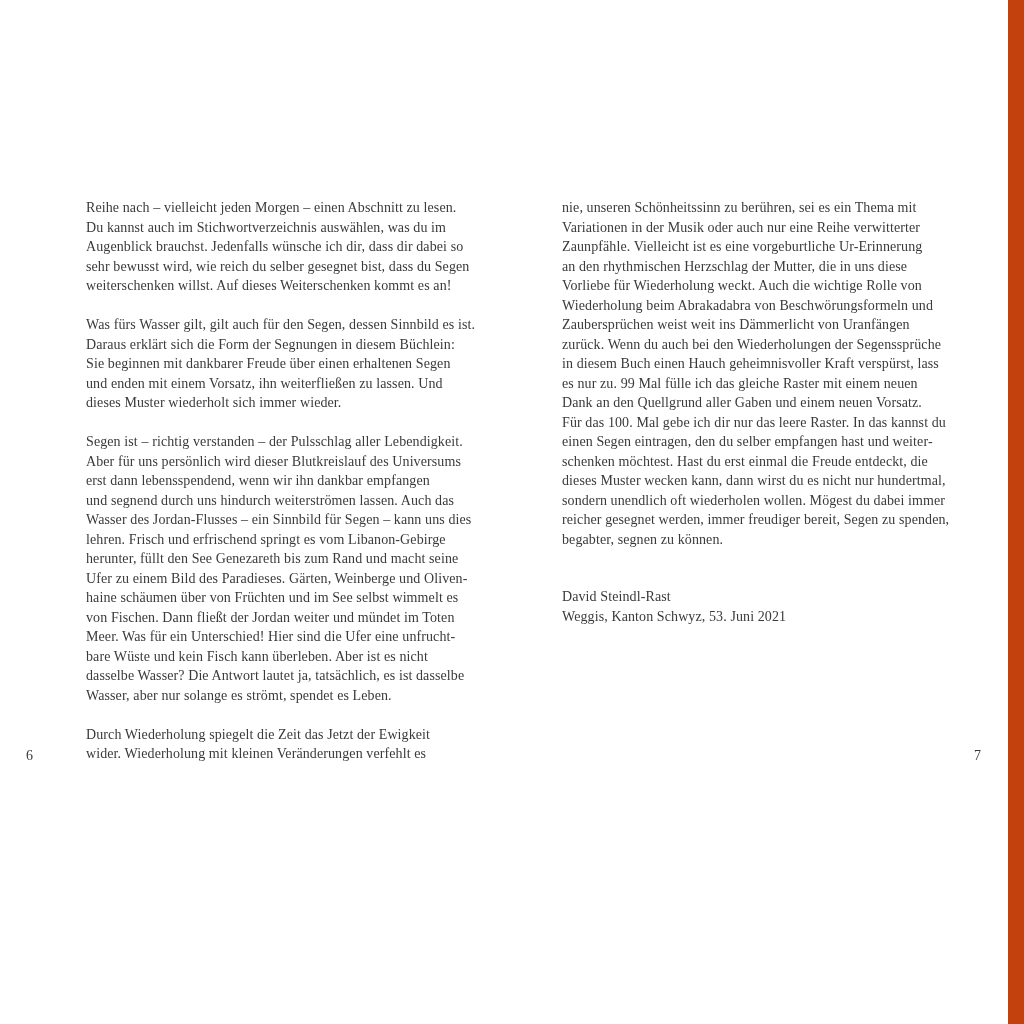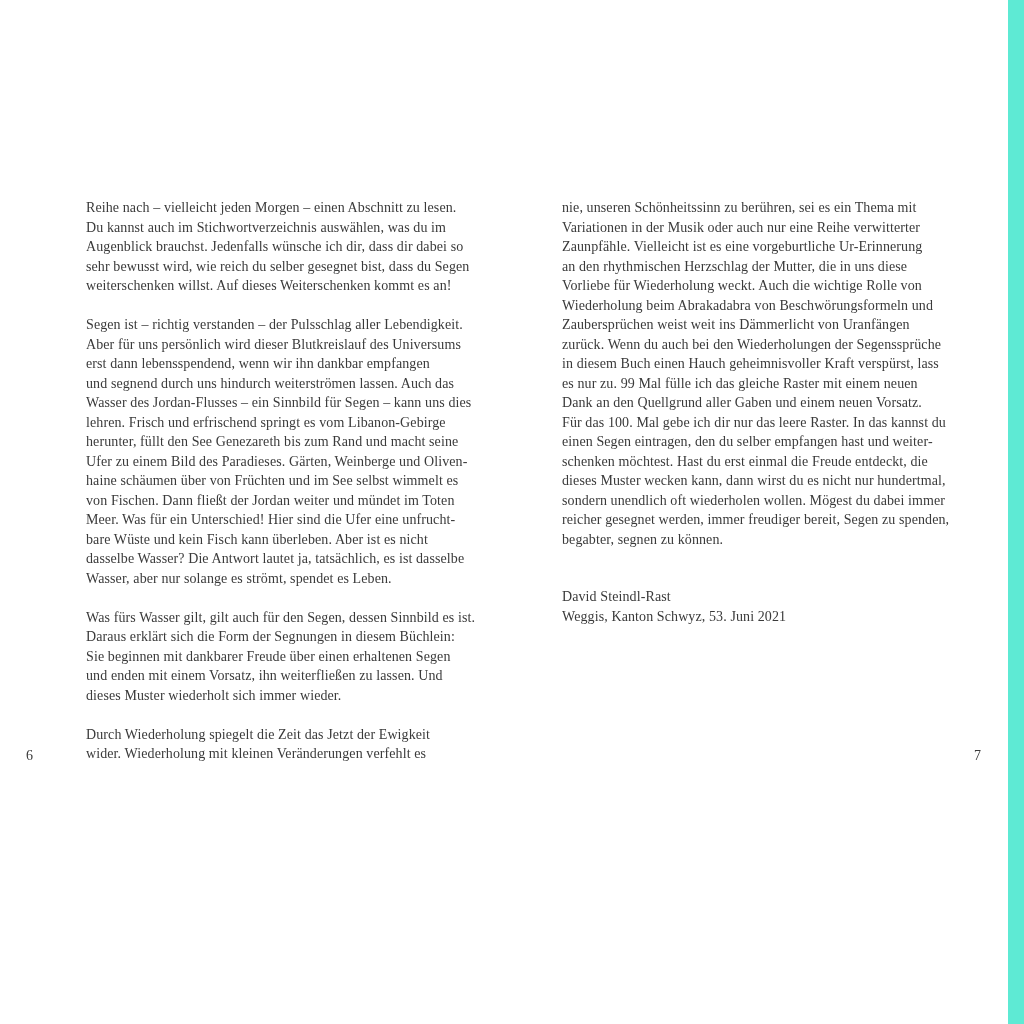--- a/index.html
+++ b/index.html
@@ -12,21 +12,21 @@
     width: 1024px;
     height: 1024px;
     position: relative;
     font-family: "Liberation Serif", "DejaVu Serif", serif;
     color: #3a3a3a;
     overflow: hidden;
   }
   .spread {
     position: absolute;
     inset: 0;
-    background: #5eead4;
+    background: #c2410c;
     padding-left: 45px;
   }
   .page {
     position: absolute;
     top: 0;
     width: 512px;
     height: 1024px;
     background: #ffffff;
   }
   .page.left  { left: 0; }
@@ -66,39 +66,39 @@
 
 <div class="spread">
 
   <div class="page left">
     <div class="text-block">
       <p class="para">Reihe nach – vielleicht jeden Morgen – einen Abschnitt zu lesen.
 Du kannst auch im Stichwortverzeichnis auswählen, was du im
 Augenblick brauchst. Jedenfalls wünsche ich dir, dass dir dabei so
 sehr bewusst wird, wie reich du selber gesegnet bist, dass du Segen
 weiterschenken willst. Auf dieses Weiterschenken kommt es an!</p>
+      <p class="para">Was fürs Wasser gilt, gilt auch für den Segen, dessen Sinnbild es ist.
+Daraus erklärt sich die Form der Segnungen in diesem Büchlein:
+Sie beginnen mit dankbarer Freude über einen erhaltenen Segen
+und enden mit einem Vorsatz, ihn weiterfließen zu lassen. Und
+dieses Muster wiederholt sich immer wieder.</p>
       <p class="para">Segen ist – richtig verstanden – der Pulsschlag aller Lebendigkeit.
 Aber für uns persönlich wird dieser Blutkreislauf des Universums
 erst dann lebensspendend, wenn wir ihn dankbar empfangen
 und segnend durch uns hindurch weiterströmen lassen. Auch das
 Wasser des Jordan-Flusses – ein Sinnbild für Segen – kann uns dies
 lehren. Frisch und erfrischend springt es vom Libanon-Gebirge
 herunter, füllt den See Genezareth bis zum Rand und macht seine
 Ufer zu einem Bild des Paradieses. Gärten, Weinberge und Oliven-
 haine schäumen über von Früchten und im See selbst wimmelt es
 von Fischen. Dann fließt der Jordan weiter und mündet im Toten
 Meer. Was für ein Unterschied! Hier sind die Ufer eine unfrucht-
 bare Wüste und kein Fisch kann überleben. Aber ist es nicht
 dasselbe Wasser? Die Antwort lautet ja, tatsächlich, es ist dasselbe
 Wasser, aber nur solange es strömt, spendet es Leben.</p>
-      <p class="para">Was fürs Wasser gilt, gilt auch für den Segen, dessen Sinnbild es ist.
-Daraus erklärt sich die Form der Segnungen in diesem Büchlein:
-Sie beginnen mit dankbarer Freude über einen erhaltenen Segen
-und enden mit einem Vorsatz, ihn weiterfließen zu lassen. Und
-dieses Muster wiederholt sich immer wieder.</p>
       <p class="para">Durch Wiederholung spiegelt die Zeit das Jetzt der Ewigkeit
 wider. Wiederholung mit kleinen Veränderungen verfehlt es</p>
     </div>
     <div class="page-number">6</div>
   </div>
 
   <div class="page right">
     <div class="text-block">
       <p class="para">nie, unseren Schönheitssinn zu berühren, sei es ein Thema mit
 Variationen in der Musik oder auch nur eine Reihe verwitterter

